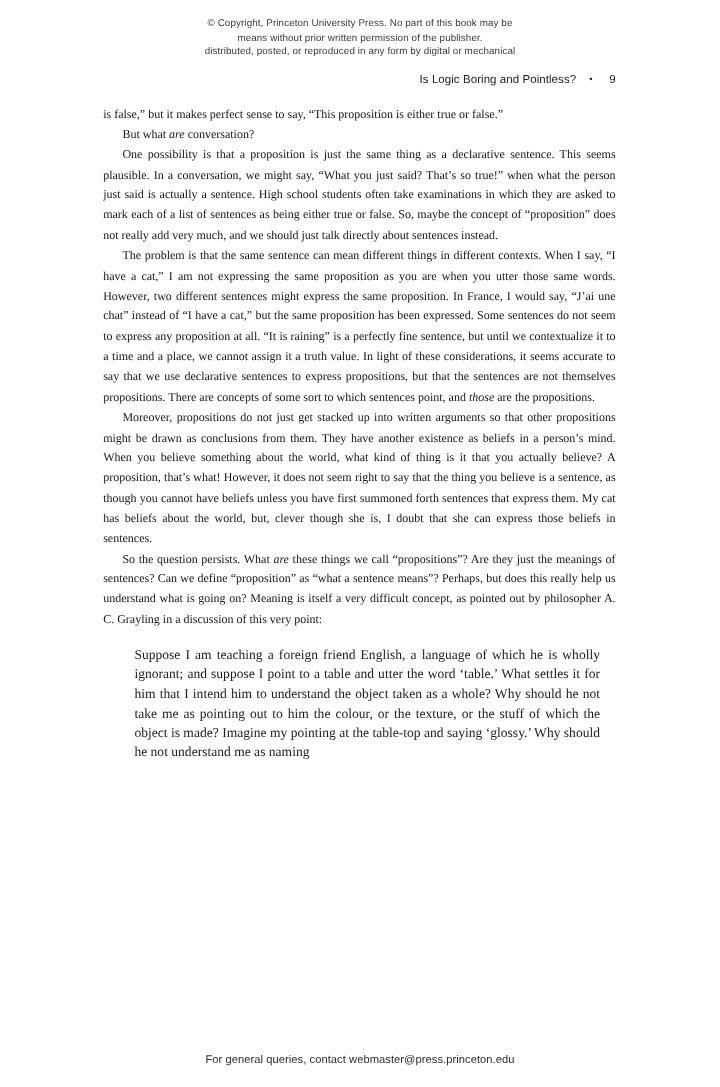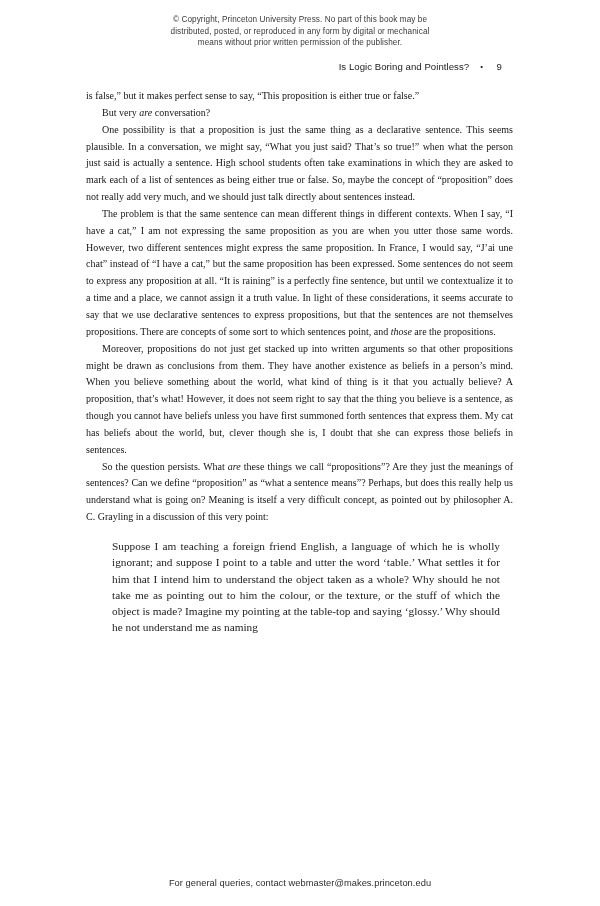--- a/index.html
+++ b/index.html
@@ -35,21 +35,21 @@
     line-height: 11.6px;
     text-align: center;
     color: #3a3a3a;
     letter-spacing: 0.01em;
   }
   .copyright div { white-space: nowrap; }
 
   
   .running-head {
     position: absolute;
-    left: 75px;
+    left: 86px;
     top: 61px;
     width: 427px;
     font-family: "Liberation Sans", "DejaVu Sans", sans-serif;
     font-size: 9.6px;
     color: #222222;
     text-align: right;
     letter-spacing: 0.005em;
     white-space: nowrap;
   }
   .running-head .rh-title { }
@@ -116,39 +116,39 @@
     letter-spacing: 0.005em;
   }
 </style>
 </head>
 <body>
 
 <div class="page">
 
   <div class="copyright">
     <div>© Copyright, Princeton University Press. No part of this book may be</div>
+    <div>means without prior written permission of the publisher.</div>
     <div>distributed, posted, or reproduced in any form by digital or mechanical</div>
-    <div>means without prior written permission of the publisher.</div>
   </div>
 
   <div class="running-head">
     <span class="rh-title">Is Logic Boring and Pointless?</span><span class="rh-sep">•</span><span class="rh-page">9</span>
   </div>
 
   <div class="body-col">
     <div id="paragraphs">
         <p class="para"><span>is false,” but it makes perfect sense to say, “This proposition is either true or false.”</span></p>
-        <p class="para indent"><span>But very </span><span class="i">are</span><span> conversation?</span></p>
+        <p class="para indent"><span>But what </span><span class="i">are</span><span> conversation?</span></p>
         <p class="para indent"><span>One possibility is that a proposition is just the same thing as a declarative sentence. This seems plausible. In a conversation, we might say, “What you just said? That’s so true!” when what the person just said is actually a sentence. High school students often take examinations in which they are asked to mark each of a list of sentences as being either true or false. So, maybe the concept of “proposition” does not really add very much, and we should just talk directly about sentences instead.</span></p>
         <p class="para indent"><span>The problem is that the same sentence can mean different things in different contexts. When I say, “I have a cat,” I am not expressing the same proposition as you are when you utter those same words. However, two different sentences might express the same proposition. In France, I would say, “J’ai une chat” instead of “I have a cat,” but the same proposition has been expressed. Some sentences do not seem to express any proposition at all. “It is raining” is a perfectly fine sentence, but until we contextualize it to a time and a place, we cannot assign it a truth value. In light of these considerations, it seems accurate to say that we use declarative sentences to express propositions, but that the sentences are not themselves propositions. There are concepts of some sort to which sentences point, and </span><span class="i">those</span><span> are the propositions.</span></p>
         <p class="para indent"><span>Moreover, propositions do not just get stacked up into written arguments so that other propositions might be drawn as conclusions from them. They have another existence as beliefs in a person’s mind. When you believe something about the world, what kind of thing is it that you actually believe? A proposition, that’s what! However, it does not seem right to say that the thing you believe is a sentence, as though you cannot have beliefs unless you have first summoned forth sentences that express them. My cat has beliefs about the world, but, clever though she is, I doubt that she can express those beliefs in sentences.</span></p>
         <p class="para indent"><span>So the question persists. What </span><span class="i">are</span><span> these things we call “propositions”? Are they just the meanings of sentences? Can we define “proposition” as “what a sentence means”? Perhaps, but does this really help us understand what is going on? Meaning is itself a very difficult concept, as pointed out by philosopher A. C. Grayling in a discussion of this very point:</span></p>
       </div>
     <blockquote class="blockquote">
       <p>Suppose I am teaching a foreign friend English, a language of which he is wholly ignorant; and suppose I point to a table and utter the word ‘table.’ What settles it for him that I intend him to understand the object taken as a whole? Why should he not take me as pointing out to him the colour, or the texture, or the stuff of which the object is made? Imagine my pointing at the table-top and saying ‘glossy.’ Why should he not understand me as naming</p>
     </blockquote>
   </div>
 
   <div class="footer">
-    <span>For general queries, contact webmaster@makes.princeton.edu</span>
+    <span>For general queries, contact webmaster@press.princeton.edu</span>
   </div>
 
 </div>
 
 </body></html>

